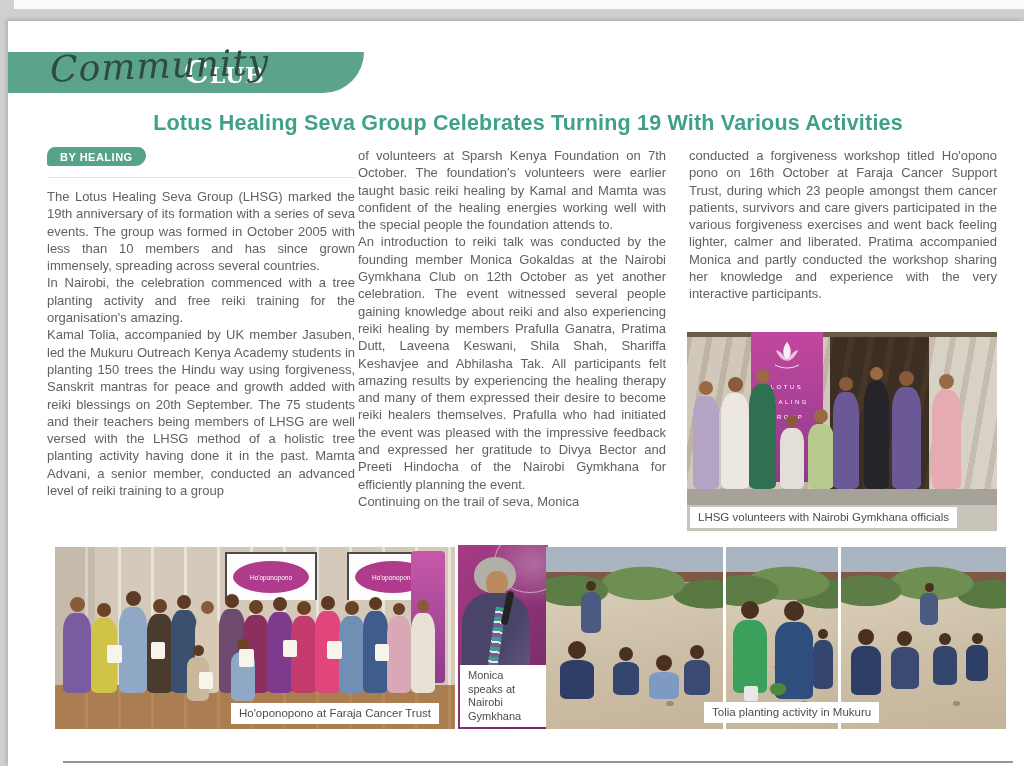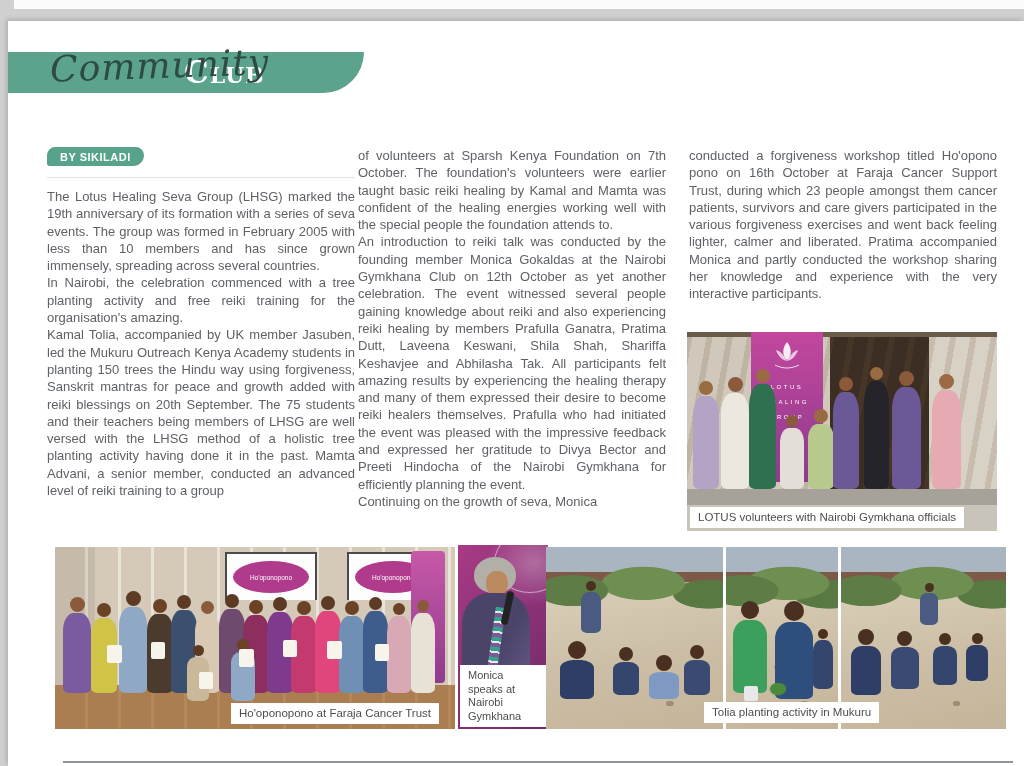--- a/index.html
+++ b/index.html
@@ -110,32 +110,33 @@
 
 <div class="screen">
   <div class="prev-page"></div>
 
   <div class="page">
 
     <div class="banner"></div>
     <div class="mast-script">Community</div>
     <div class="mast-serif">Club</div>
 
-    <div class="byline">BY SIKILADI</div>
+    <div class="headline">Lotus Healing Seva Group Celebrates Turning 19 With Various Activities</div>
+    <div class="byline">BY HEALING</div>
     <div class="byline-rule"></div>
 
     <div class="col col-1">
-      <p>The Lotus Healing Seva Group (LHSG) marked the 19th anniversary of its formation with a series of seva events. The group was formed in February 2005 with less than 10 members and has since grown immensely, spreading across several countries.</p>
+      <p>The Lotus Healing Seva Group (LHSG) marked the 19th anniversary of its formation with a series of seva events. The group was formed in October 2005 with less than 10 members and has since grown immensely, spreading across several countries.</p>
       <p>In Nairobi, the celebration commenced with a tree planting activity and free reiki training for the organisation's amazing.</p>
       <p>Kamal Tolia, accompanied by UK member Jasuben, led the Mukuru Outreach Kenya Academy students in planting 150 trees the Hindu way using forgiveness, Sanskrit mantras for peace and growth added with reiki blessings on 20th September. The 75 students and their teachers being members of LHSG are well versed with the LHSG method of a holistic tree planting activity having done it in the past. Mamta Advani, a senior member, conducted an advanced level of reiki training to a group</p>
     </div>
     <div class="col col-2">
       <p>of volunteers at Sparsh Kenya Foundation on 7th October. The foundation's volunteers were earlier taught basic reiki healing by Kamal and Mamta was confident of the healing energies working well with the special people the foundation attends to.</p>
       <p>An introduction to reiki talk was conducted by the founding member Monica Gokaldas at the Nairobi Gymkhana Club on 12th October as yet another celebration. The event witnessed several people gaining knowledge about reiki and also experiencing reiki healing by members Prafulla Ganatra, Pratima Dutt, Laveena Keswani, Shila Shah, Shariffa Keshavjee and Abhilasha Tak. All participants felt amazing results by experiencing the healing therapy and many of them expressed their desire to become reiki healers themselves. Prafulla who had initiated the event was pleased with the impressive feedback and expressed her gratitude to Divya Bector and Preeti Hindocha of the Nairobi Gymkhana for efficiently planning the event.</p>
-      <p>Continuing on the growth of seva, Monica</p>
+      <p>Continuing on the trail of seva, Monica</p>
     </div>
     <div class="col col-3">
       <p>conducted a forgiveness workshop titled Ho'opono pono on 16th October at Faraja Cancer Support Trust, during which 23 people amongst them cancer patients, survivors and care givers participated in the various forgiveness exercises and went back feeling lighter, calmer and liberated. Pratima accompanied Monica and partly conducted the workshop sharing her knowledge and experience with the very interactive participants.</p>
     </div>
 
     <div class="photo photo-gym">
       <div class="gym-banner">
         <svg width="34" height="30" viewBox="0 0 34 30" style="margin-top:8px">
           <path d="M17 2 C12 8 12 16 17 20 C22 16 22 8 17 2Z" fill="rgba(255,255,255,.9)"></path>
           <path d="M6 10 C8 16 12 20 17 21 C14 15 10 11 6 10Z" fill="rgba(255,255,255,.7)"></path>
@@ -179,21 +180,21 @@
           </div>
           <div class="fig" style="left: 66%; bottom: 42px; width: 29px; height: 118px;">
             <div class="fig-head" style="width: 15px; height: 15px; background: rgb(138, 90, 59);"></div>
             <div class="fig-body" style="background: rgb(106, 88, 151);"></div>
           </div>
           <div class="fig" style="left: 79%; bottom: 42px; width: 29px; height: 115px;">
             <div class="fig-head" style="width: 15px; height: 15px; background: rgb(154, 106, 66);"></div>
             <div class="fig-body" style="background: rgb(229, 170, 178);"></div>
           </div>
         </div>
-      <div class="cap" style="left:3px;bottom:3px;">LOTUS volunteers with Nairobi Gymkhana officials</div>
+      <div class="cap" style="left:3px;bottom:3px;">LHSG volunteers with Nairobi Gymkhana officials</div>
     </div>
 
     <div class="photo photo-faraja">
       <div class="screenbox" style="left:170px;">
         <div class="oval">Ho'oponopono</div>
       </div>
       <div class="screenbox" style="left:292px;">
         <div class="oval">Ho'oponopono</div>
       </div>
       <div class="rollup"></div>

